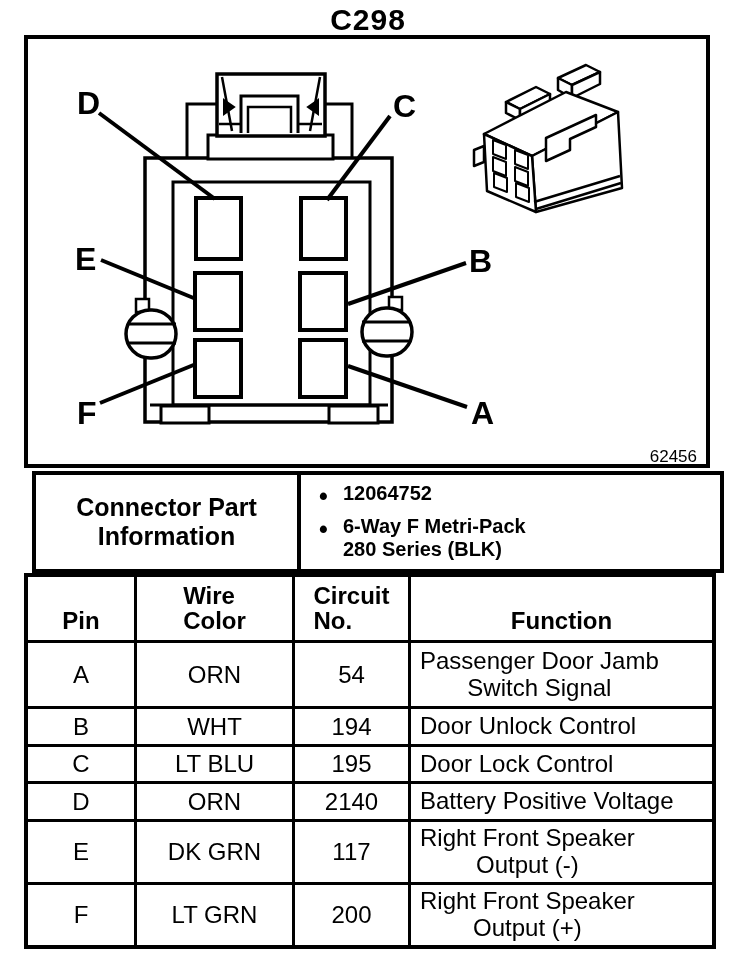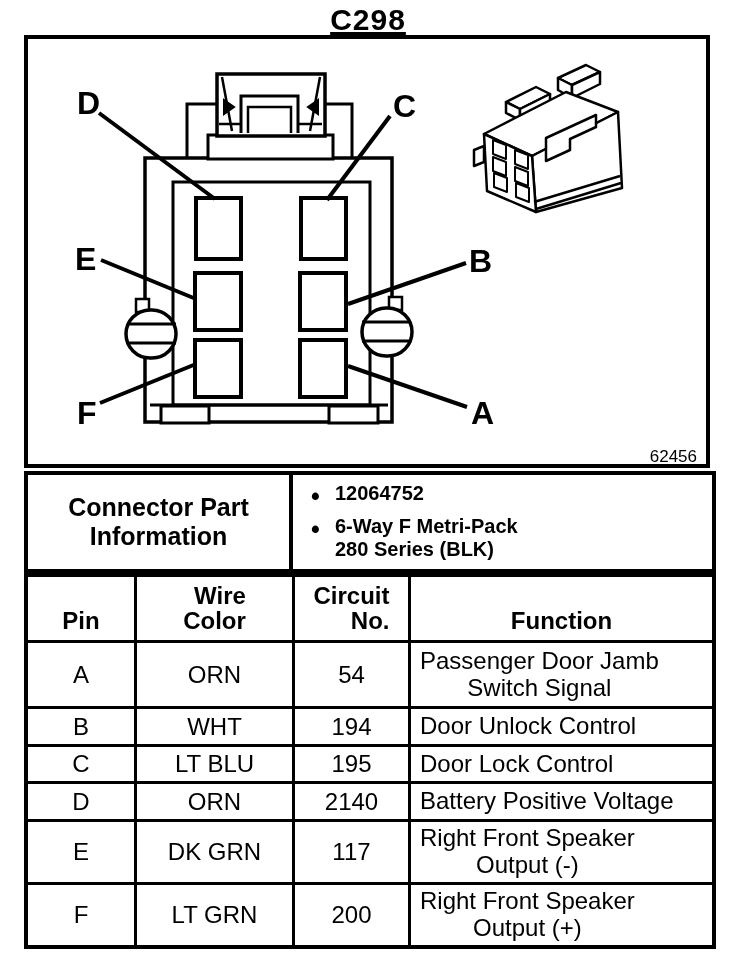--- a/index.html
+++ b/index.html
@@ -1,44 +1,44 @@
 <!DOCTYPE html>
 <html><head>
 <meta charset="utf-8">
 <style>
   html,body{margin:0;padding:0;background:#fff;}
   .page{position:relative;width:736px;height:970px;background:#fff;color:#000;
         font-family:"Liberation Sans",sans-serif;overflow:hidden;}
   .title{position:absolute;top:3px;left:0;width:100%;text-align:center;
-         font-size:30px;font-weight:bold;letter-spacing:1px;text-decoration:underline;}
+         font-size:30px;font-weight:bold;letter-spacing:1px;}
   .diagram-box{position:absolute;left:24px;top:35px;width:678px;height:425px;
                border:4px solid #000;background:#fff;}
   .diagram-box svg{display:block;}
 
   
-  .part-info{position:absolute;left:24px;top:471px;width:684px;height:94px;
+  .part-info{position:absolute;left:32px;top:471px;width:684px;height:94px;
              border:4px solid #000;background:#fff;display:grid;
              grid-template-columns:265px 1fr;}
   .pi-left{border-right:4px solid #000;display:flex;align-items:center;justify-content:center;
            text-align:center;font-weight:bold;font-size:25px;line-height:1.15;white-space:pre-line;}
   .pi-right{padding:7px 0 0 18px;}
   .bullet-row{display:flex;align-items:flex-start;margin-bottom:4px;}
   .bullet{font-size:25px;font-weight:bold;width:24px;flex:0 0 24px;line-height:1.15;}
   .bullet-text{font-size:20px;font-weight:bold;line-height:1.15;white-space:pre-line;max-width:270px;}
 
   
   .pin-table{position:absolute;left:24px;top:573px;width:684px;height:368px;
              border:4px solid #000;background:#fff;display:grid;
              grid-template-columns:106px 158px 116px 1fr;
              grid-template-rows:63px 66px 38px 37px 38px 63px 1fr;}
   .cell{border-left:3px solid #000;border-top:3px solid #000;font-size:24px;
         display:flex;align-items:center;justify-content:center;overflow:hidden;}
   .col0{border-left:none;}
   .row0{border-top:none;}
-  .hdr{font-weight:bold;align-items:flex-end;padding-bottom:7px;text-align:right;
+  .hdr{font-weight:bold;align-items:flex-end;padding-bottom:7px;text-align:left;
        white-space:pre-line;line-height:1.05;}
   .fn{justify-content:flex-start;padding-left:9px;white-space:pre-line;line-height:1.12;
       text-align:center;}
 </style>
 </head>
 <body>
 
 <div class="page">
 
   <div class="title">C298</div>

